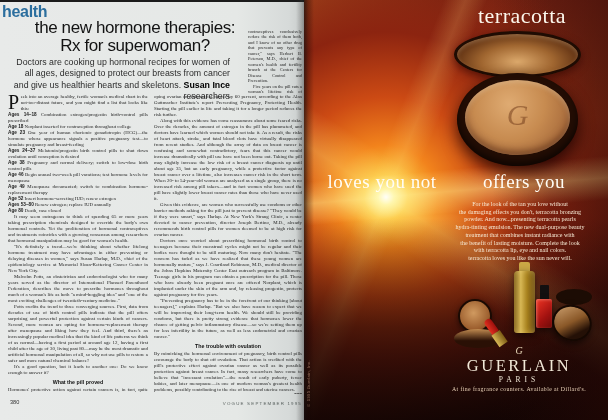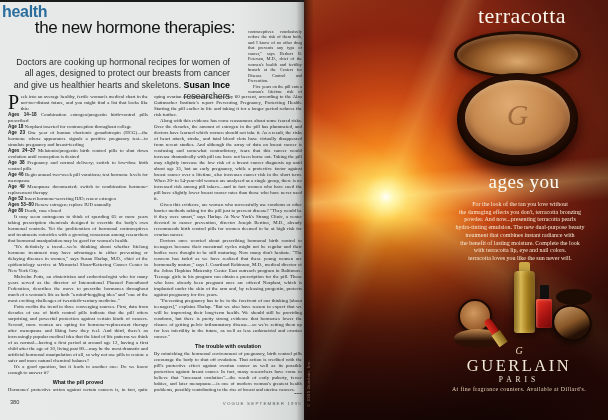--- a/index.html
+++ b/index.html
@@ -123,20 +123,21 @@
 <body>
 
 <div class="spread">
 
   <div class="page-left">
     <div class="top-edge"></div>
     <div class="section-label">health</div>
 
     <div class="headline">
       <div>the new hormone therapies:</div>
+      <div>Rx for superwoman?</div>
     </div>
 
     <div class="standfirst"><span>Doctors are cooking up hormonal recipes for women of all ages, designed to protect our breasts from cancer and give us healthier hearts and skeletons. </span><b>Susan Ince</b><span> researchers</span></div>
 
     <div class="colnarrow">
       <p>contraceptives conclusively reduce the risk of them both, and I know of no other drug that prevents any type of cancer," says Herbert B. Peterson, M.D., chief of the women's health and fertility branch at the Centers for Disease Control and Prevention.</p>
       <p>Five years on the pill cuts a woman's lifetime risk of devel-</p>
     </div>
 
     <div class="col1">
@@ -187,21 +188,22 @@
 
     <div class="ad-product">terracotta</div>
 
     <div class="compact-lid"></div>
     <div class="compact-base">
       <div class="compact-powder">
         <span class="gmark">G</span>
       </div>
     </div>
 
-    <div class="tag-right">ages you</div>
+    <div class="tag-left">loves you not</div>
+    <div class="tag-right">offers you</div>
 
     <div class="ad-copy">
       <span class="line">For the look of the tan you love without</span>
       <span class="line">the damaging effects you don't, terracotta bronzing</span>
       <span class="line">powder. And now...presenting terracotta pearls</span>
       <span class="line">hydra-tinting emulsion. The new dual-purpose beauty</span>
       <span class="line">treatment that combines instant radiance with</span>
       <span class="line">the benefit of lasting moisture. Complete the look</span>
       <span class="line">with terracotta lip, eye and nail colors.</span>
       <span class="line">terracotta loves you like the sun never will.</span>

